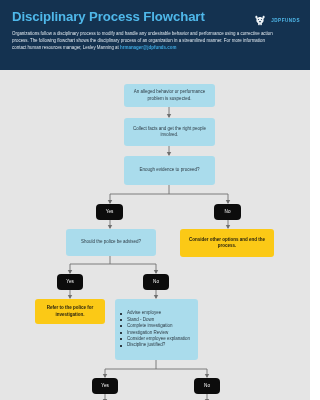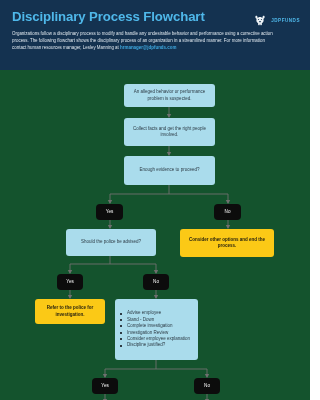--- a/index.html
+++ b/index.html
@@ -2,21 +2,21 @@
 <html><head>
 <meta charset="utf-8">
 <style>
   * { box-sizing: border-box; margin: 0; padding: 0; }
   html, body {
     width: 310px; height: 400px;
     font-family: "Liberation Sans", sans-serif;
     background: #ffffff;
     overflow: hidden;
   }
-  #root { position: relative; width: 310px; height: 400px; background: #14532d; }
+  #root { position: relative; width: 310px; height: 400px; background: #e5e5e5; }
 
   
   .header {
     position: absolute; left: 0; top: 0; width: 310px; height: 70px;
     background: #143250;
     padding: 9px 12px 0 12px;
   }
   .header-title {
     color: #4fb8ea;
     font-size: 13.2px;

